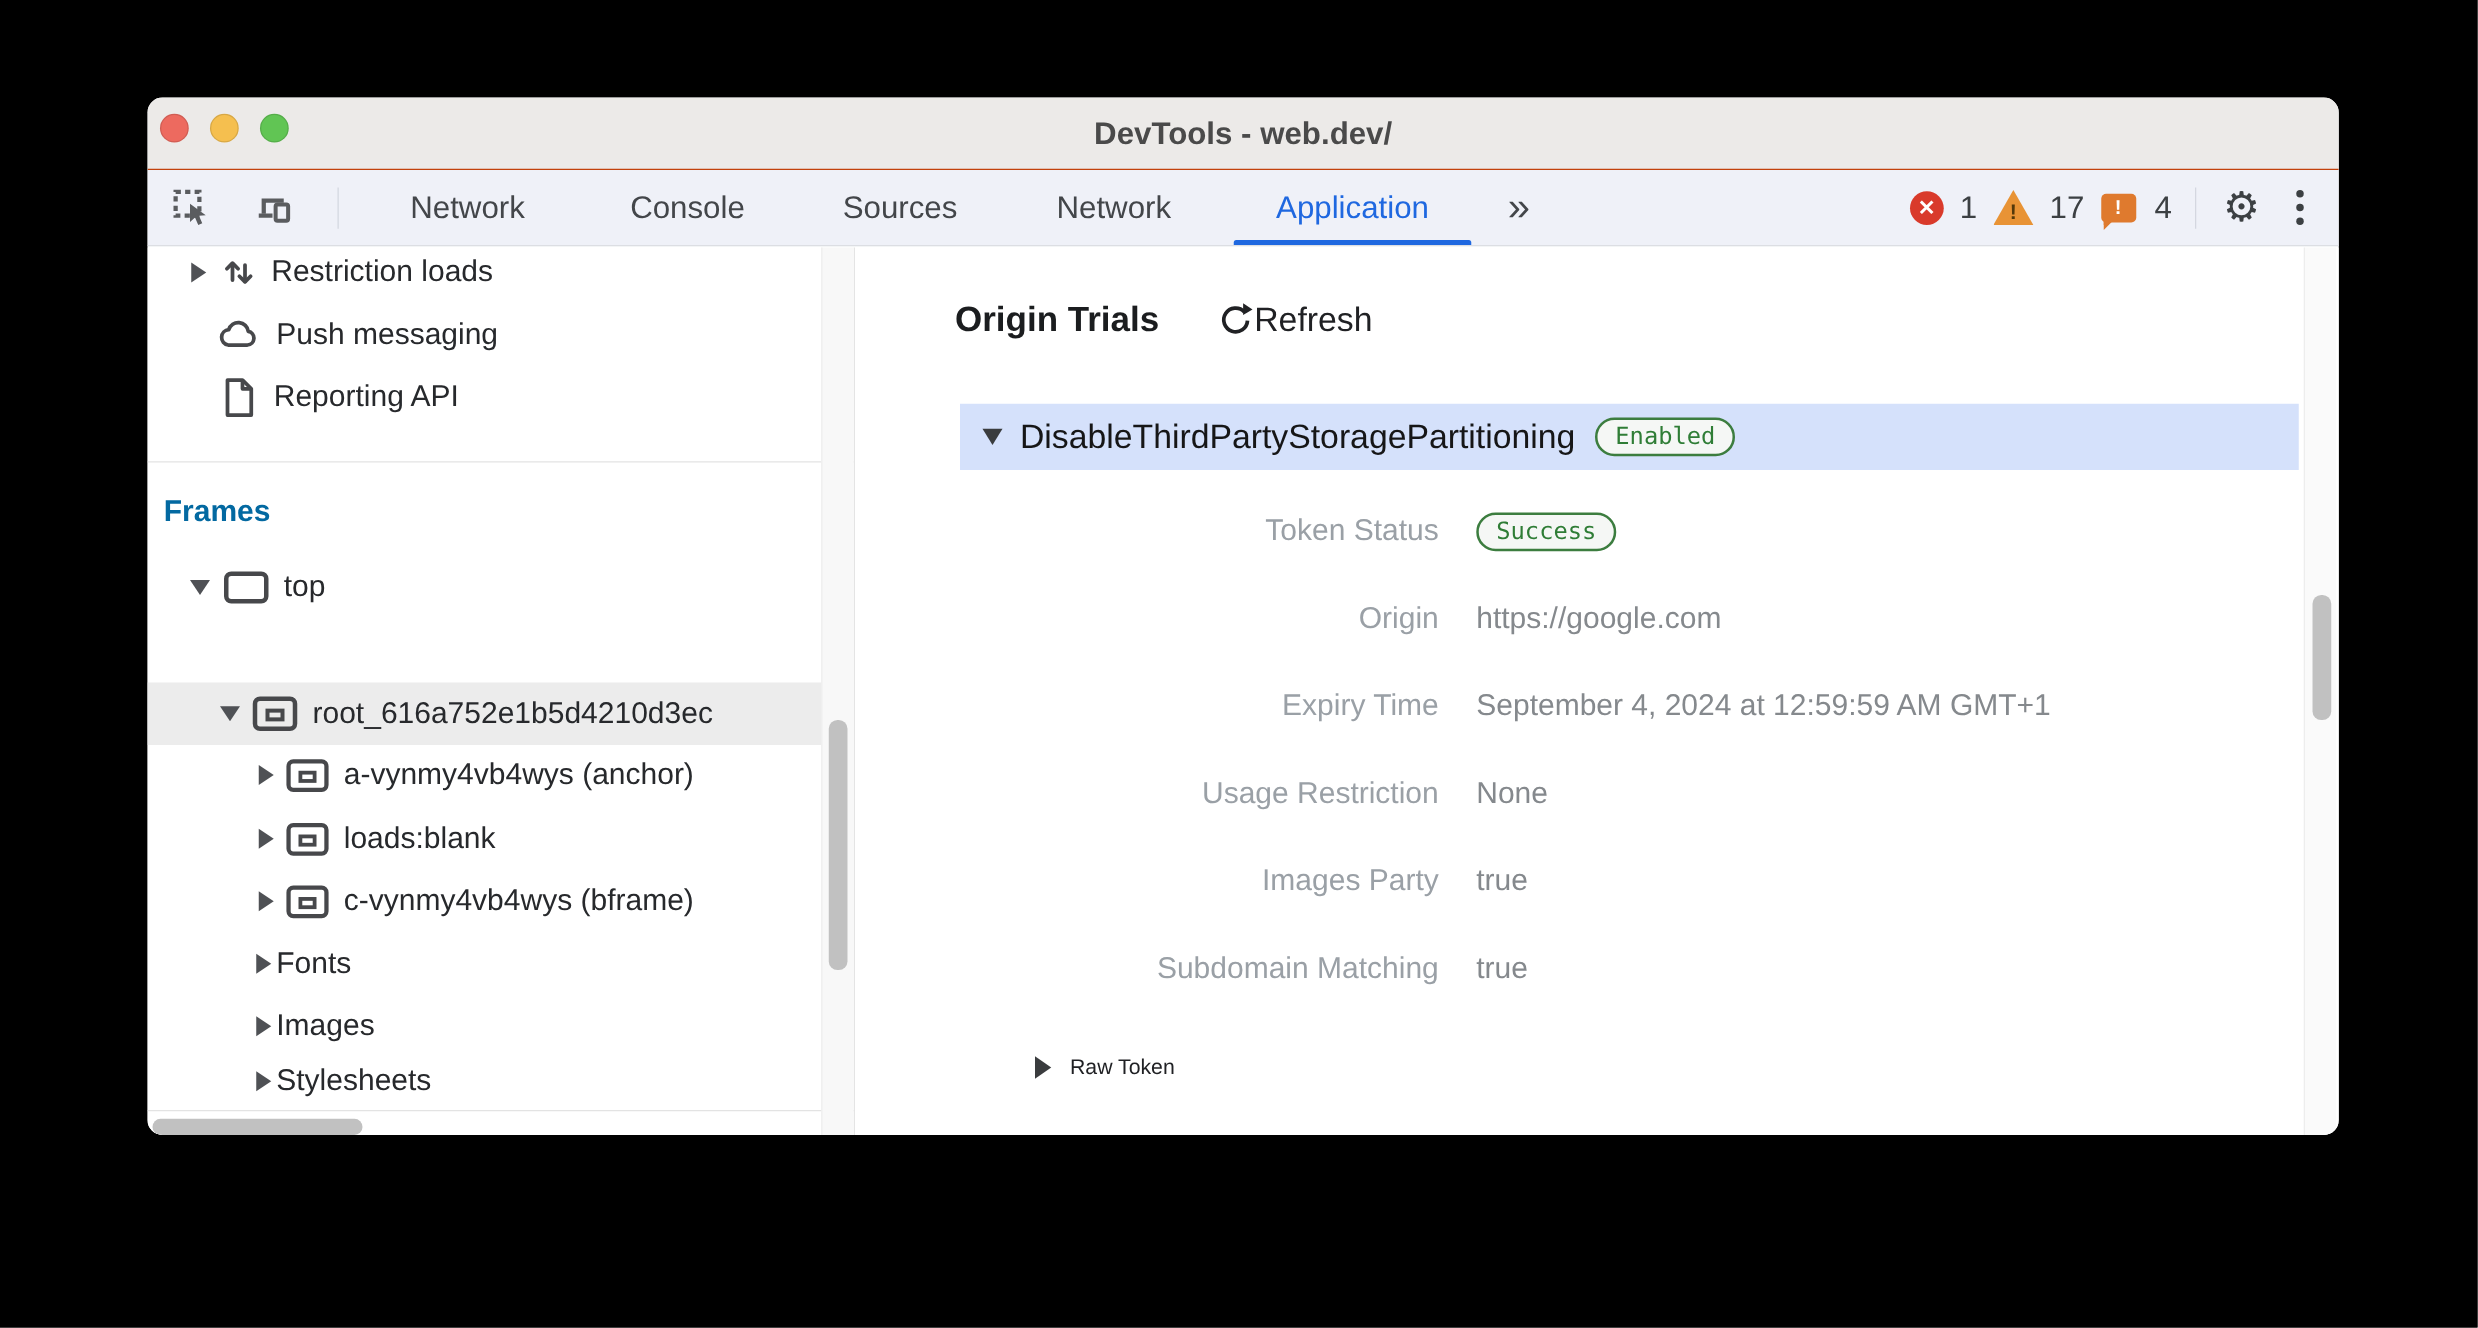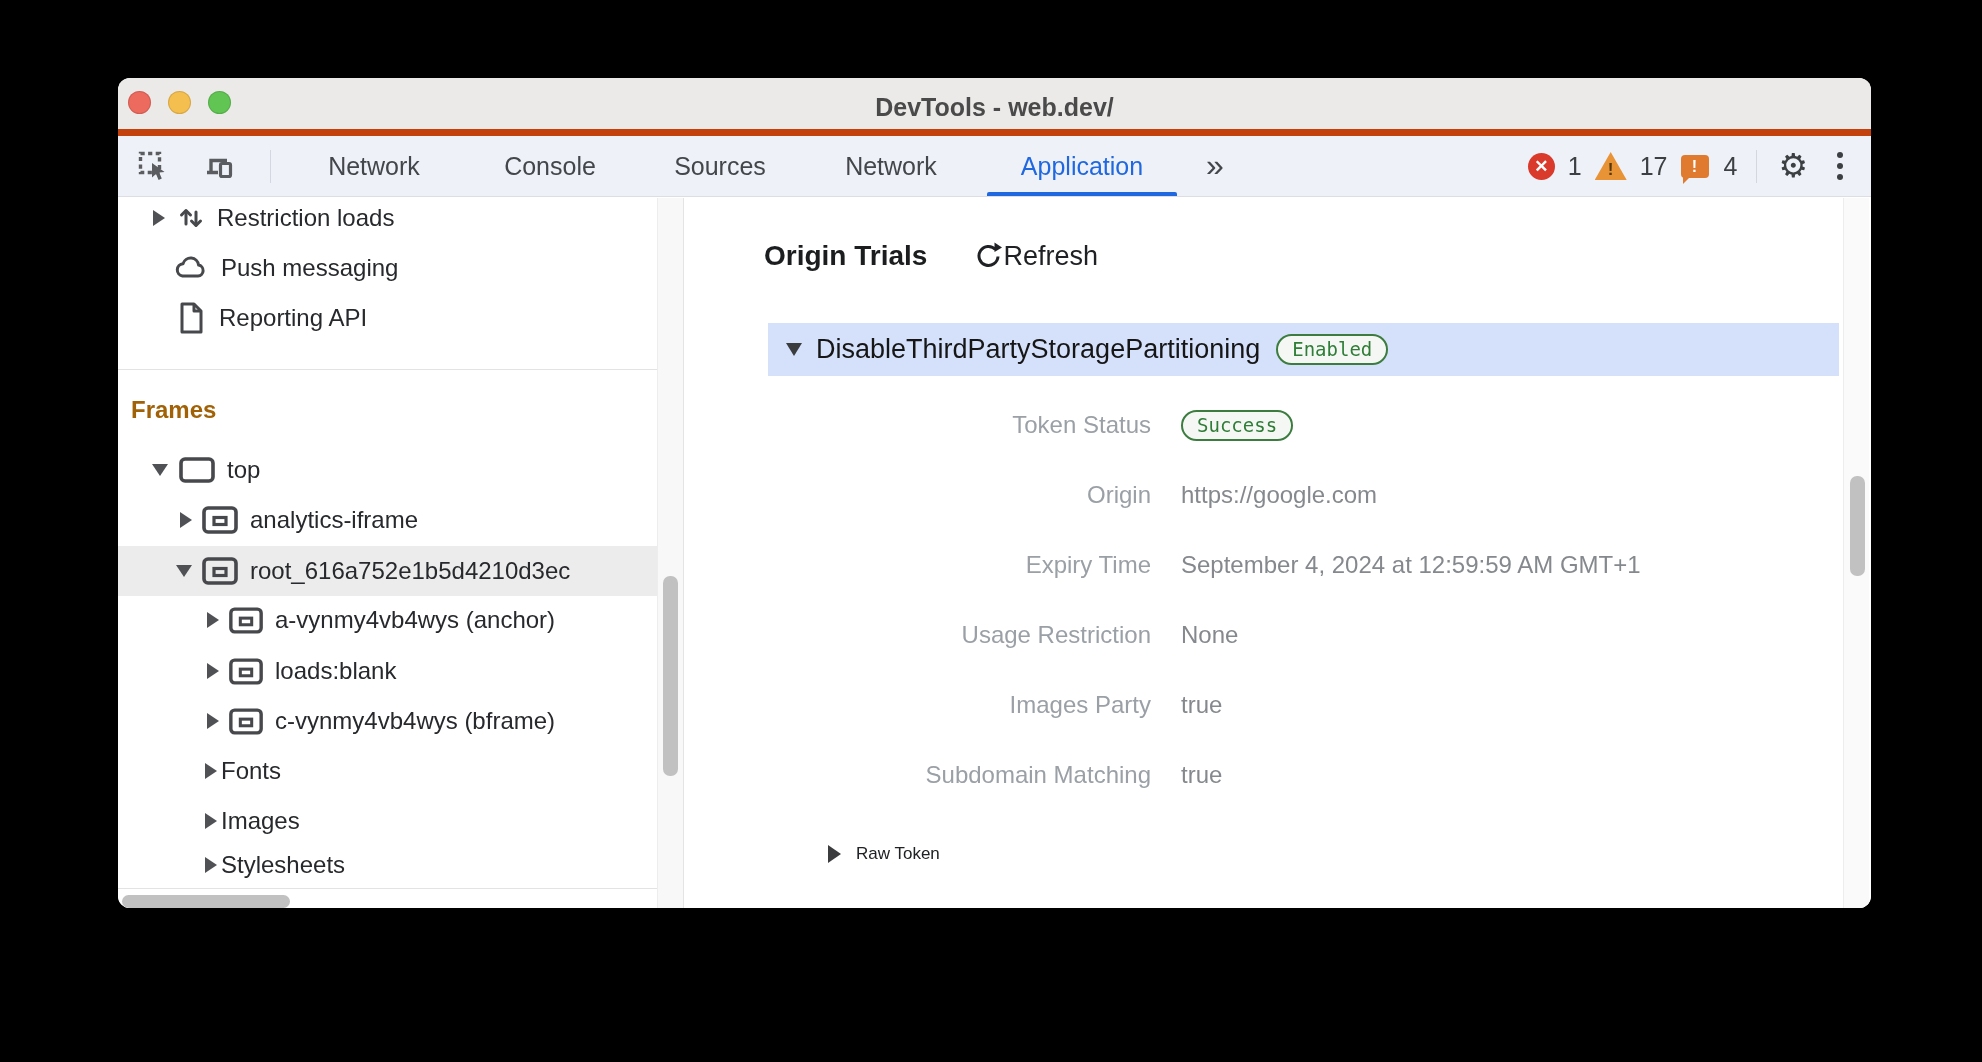--- a/index.html
+++ b/index.html
@@ -3,21 +3,21 @@
 <meta charset="utf-8">
 <style>
   * { margin:0; padding:0; box-sizing:border-box; }
   html,body { width:1982px; height:1062px; background:#000; font-family:"Liberation Sans", sans-serif; overflow:hidden; }
 
   .window { position:absolute; left:118px; top:78px; width:1753px; height:830px;
             background:#fff; border-radius:12px; overflow:hidden;
             box-shadow:0 30px 80px rgba(0,0,0,.6); }
 
   
-  .titlebar { position:relative; height:58px; background:#eceae8; border-bottom:7px solid #c2410c; }
+  .titlebar { position:relative; height:58px; background:#eceae8; border-bottom:1px solid #c2410c; }
   .traffic { position:absolute; left:10px; top:13px; display:flex; gap:17px; }
   .light { width:23px; height:23px; border-radius:50%; box-shadow:inset 0 0 0 1px rgba(0,0,0,.12); }
   .light.red    { background:#ed6a5f; }
   .light.yellow { background:#f5bf4f; }
   .light.green  { background:#61c554; }
   .title-text { position:absolute; left:0; right:0; top:0; height:58px; line-height:58px;
                 text-align:center; font-size:25px; font-weight:bold; color:#4a4a4a; }
 
   
   .toolbar { position:relative; height:61px; background:#eff1f8; border-bottom:1px solid #dcdee3; }
@@ -53,21 +53,21 @@
   
   .s-row { position:absolute; left:0; width:540px; height:50px; display:flex; align-items:center;
            font-size:24px; color:#27292c; white-space:nowrap; overflow:hidden; }
   .s-row.selected { background:#ececec; }
   .tri-r { width:0; height:0; border-style:solid; border-width:8px 0 8px 12px;
            border-color:transparent transparent transparent #4f5155; flex:none; }
   .tri-d { width:0; height:0; border-style:solid; border-width:12px 8px 0 8px;
            border-color:#4f5155 transparent transparent transparent; flex:none; }
   .s-ico { flex:none; display:inline-flex; align-items:center; justify-content:center; }
   .sidebar-divider { position:absolute; left:0; width:566px; height:1px; background:#e3e3e3; }
-  .frames-header { position:absolute; left:13px; font-size:24px; font-weight:600; color:#a16207; }
+  .frames-header { position:absolute; left:13px; font-size:24px; font-weight:600; color:#0369a1; }
   .v-track { position:absolute; right:0; top:0; bottom:0; width:26px; background:#f8f8f8; border-left:1px solid #ededed; }
   .v-thumb { position:absolute; border-radius:7px; background:#c1c1c1; }
   .h-thumb { position:absolute; border-radius:7px; background:#c1c1c1; }
 
   
   .ot-header { position:absolute; left:79px; top:36px; height:44px; display:flex; align-items:center; }
   .ot-title { font-size:28px; font-weight:bold; color:#1b1d1f; }
   .refresh-btn { display:flex; align-items:center; margin-left:46px; cursor:default; }
   .refresh-label { font-size:27px; color:#202124; }
   .trial-row { position:absolute; left:83px; top:125px; width:1071px; height:53px; background:#d5e1fb;
@@ -181,30 +181,20 @@
       <div class="s-row" style="top:247px">
         <span class="tri-d" style="margin-left:34px"></span>
         <span class="s-ico" style="margin-left:10px">
           <svg width="38" height="30" viewBox="0 0 38 30" fill="none" stroke="#47484b" stroke-width="3.6">
               <rect x="3" y="4" width="32" height="22" rx="4"></rect>
             </svg>
         </span>
         <span style="margin-left:11px">top</span>
       </div>
 
-      <div class="s-row" style="top:297px">
-        <span class="tri-r" style="margin-left:62px"></span>
-        <span class="s-ico" style="margin-left:9px">
-          <svg width="38" height="30" viewBox="0 0 38 30" fill="none" stroke="#47484b" stroke-width="3.6">
-              <rect x="3" y="3" width="32" height="24" rx="4"></rect>
-              <rect x="13" y="12.5" width="12" height="7" stroke-width="3.2"></rect>
-            </svg>
-        </span>
-        <span style="margin-left:11px">analytics-iframe</span>
-      </div>
 
       <div class="s-row selected" style="top:348px">
         <span class="tri-d" style="margin-left:58px"></span>
         <span class="s-ico" style="margin-left:9px">
           <svg width="38" height="30" viewBox="0 0 38 30" fill="none" stroke="#47484b" stroke-width="3.6">
               <rect x="3" y="3" width="32" height="24" rx="4"></rect>
               <rect x="13" y="12.5" width="12" height="7" stroke-width="3.2"></rect>
             </svg>
         </span>
         <span style="margin-left:11px">root_616a752e1b5d4210d3ec</span>

